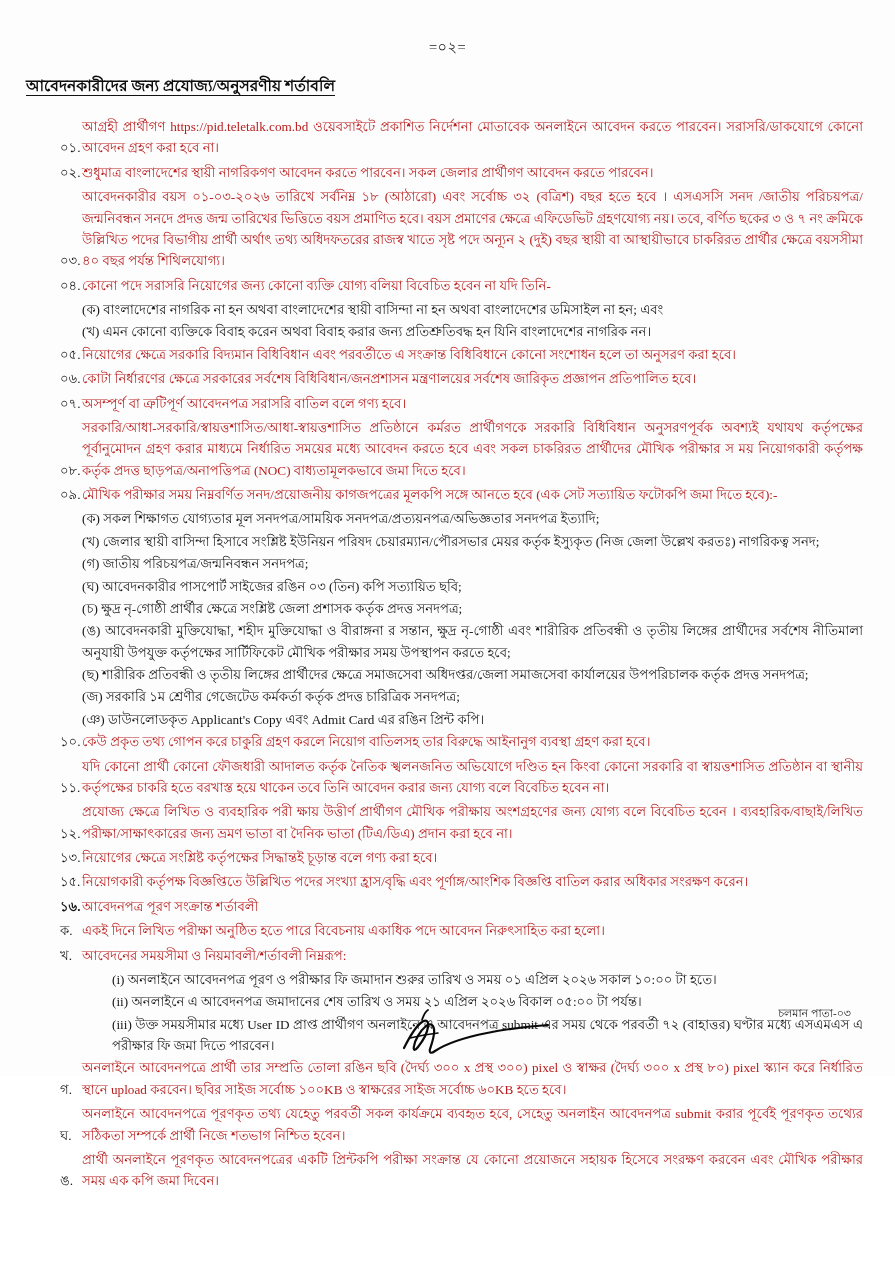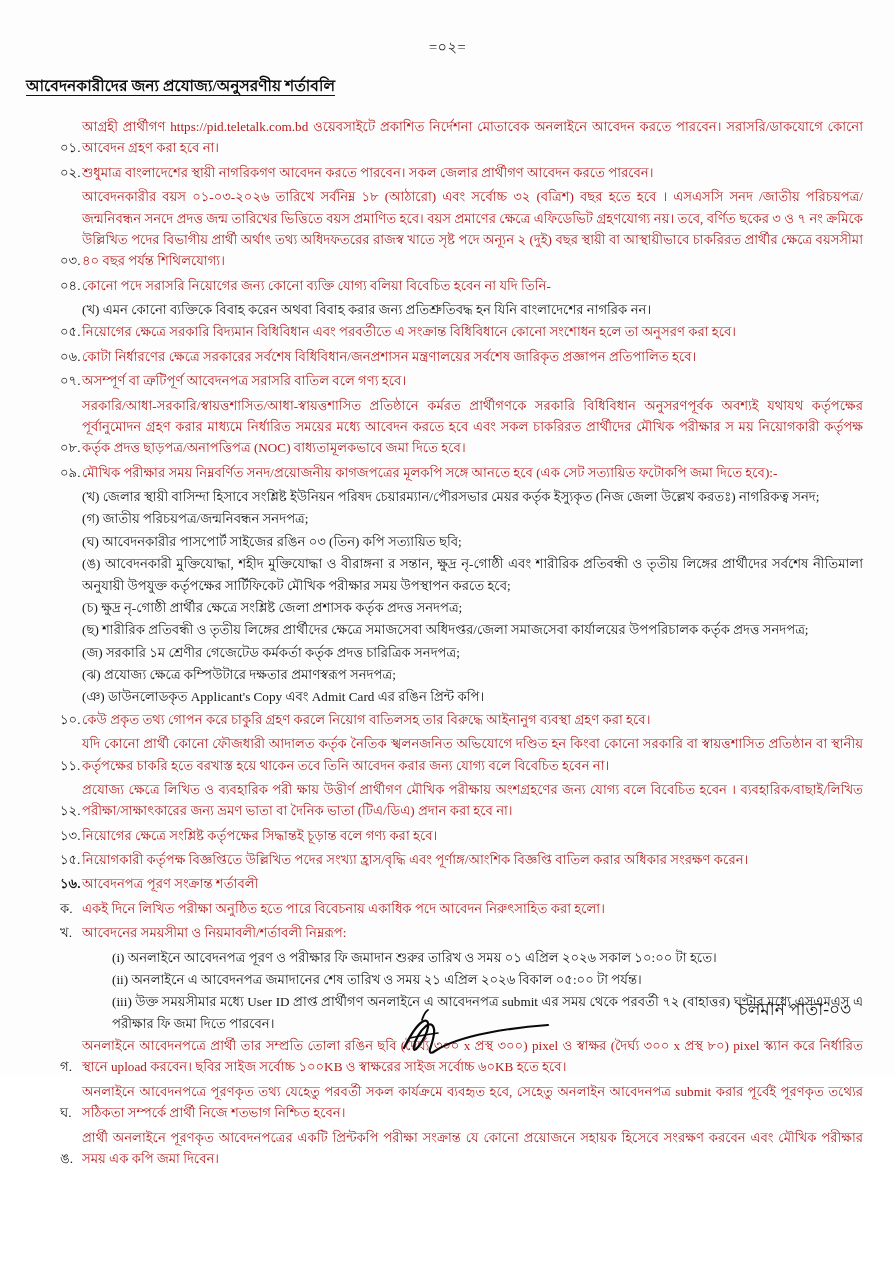--- a/index.html
+++ b/index.html
@@ -90,21 +90,21 @@
   
   .subclause-body.level2 {
     padding-left: 86px;
   }
 
   
   .footer-note {
     position: absolute;
     right: 44px;
     bottom: 52px;
-    font-size: 17px;
+    font-size: 11px;
     color: #161616;
   }
   .signature-wrap {
     position: absolute;
     left: 352px;
     bottom: 6px;
     width: 230px;
     height: 70px;
   }
   .signature-wrap svg {
@@ -136,20 +136,23 @@
     <div class="clause-num">০৩.</div>
     <div class="clause-body">আবেদনকারীর  বয়স  ০১-০৩-২০২৬  তারিখে সর্বনিম্ন  ১৮  (আঠারো)  এবং সর্বোচ্চ   ৩২  (বত্রিশ)  বছর হতে হবে  ।  এসএসসি সনদ /জাতীয় পরিচয়পত্র/জন্মনিবন্ধন সনদে প্রদত্ত জন্ম তারিখের ভিত্তিতে বয়স প্রমাণিত হবে। বয়স প্রমাণের ক্ষেত্রে এফিডেভিট গ্রহণযোগ্য নয়। তবে, বর্ণিত ছকের ৩ ও ৭ নং ক্রমিকে উল্লিখিত পদের বিভাগীয় প্রার্থী   অর্থাৎ তথ্য অধিদফতরের রাজস্ব  খাতে সৃষ্ট পদে অন্যূন  ২ (দুই)  বছর স্থায়ী বা আস্থায়ীভাবে চাকরিরত প্রার্থীর ক্ষেত্রে বয়সসীমা ৪০ বছর পর্যন্ত শিথিলযোগ্য।</div>
   </div>
 
   <div class="clause">
     <div class="clause-num">০৪.</div>
     <div class="clause-body">কোনো পদে সরাসরি নিয়োগের জন্য কোনো ব্যক্তি যোগ্য বলিয়া বিবেচিত হবেন না যদি তিনি-</div>
   </div>
 
   <div class="subclause">
+    <div class="subclause-body">(ক) বাংলাদেশের নাগরিক না হন অথবা বাংলাদেশের স্থায়ী বাসিন্দা না হন অথবা বাংলাদেশের ডমিসাইল না হন; এবং</div>
+  </div>
+  <div class="subclause">
     <div class="subclause-body">(খ) এমন কোনো ব্যক্তিকে বিবাহ করেন অথবা বিবাহ করার জন্য প্রতিশ্রুতিবদ্ধ হন যিনি বাংলাদেশের নাগরিক নন।</div>
   </div>
 
   <div class="clause">
     <div class="clause-num">০৫.</div>
     <div class="clause-body">নিয়োগের ক্ষেত্রে সরকারি বিদ্যমান বিধিবিধান এবং পরবর্তীতে এ সংক্রান্ত বিধিবিধানে কোনো সংশোধন হলে তা অনুসরণ করা হবে।</div>
   </div>
   <div class="clause">
     <div class="clause-num">০৬.</div>
     <div class="clause-body">কোটা নির্ধারণের ক্ষেত্রে সরকারের সর্বশেষ বিধিবিধান/জনপ্রশাসন মন্ত্রণালয়ের সর্বশেষ জারিকৃত প্রজ্ঞাপন প্রতিপালিত হবে।</div>
@@ -161,42 +164,42 @@
   <div class="clause">
     <div class="clause-num">০৮.</div>
     <div class="clause-body">সরকারি/আধা-সরকারি/স্বায়ত্তশাসিত/আধা-স্বায়ত্তশাসিত প্রতিষ্ঠানে কর্মরত প্রার্থীগণকে সরকারি         বিধিবিধান অনুসরণপূর্বক অবশ্যই যথাযথ কর্তৃপক্ষের পূর্বানুমোদন গ্রহণ করার মাধ্যমে নির্ধারিত সময়ের মধ্যে আবেদন করতে হবে এবং সকল চাকরিরত প্রার্থীদের মৌখিক পরীক্ষার স    ময় নিয়োগকারী কর্তৃপক্ষ কর্তৃক প্রদত্ত ছাড়পত্র/অনাপত্তিপত্র (NOC) বাধ্যতামূলকভাবে জমা দিতে হবে।</div>
   </div>
   <div class="clause">
     <div class="clause-num">০৯.</div>
     <div class="clause-body">মৌখিক পরীক্ষার সময় নিম্নবর্ণিত সনদ/প্রয়োজনীয় কাগজপত্রের মূলকপি সঙ্গে আনতে হবে (এক সেট সত্যায়িত ফটোকপি জমা দিতে হবে):-</div>
   </div>
 
   <div class="subclause">
+    <div class="subclause-body">(ক) সকল শিক্ষাগত যোগ্যতার মূল সনদপত্র/সাময়িক সনদপত্র/প্রত্যয়নপত্র/অভিজ্ঞতার সনদপত্র ইত্যাদি;</div>
+  </div>
+  <div class="subclause">
     <div class="subclause-body">(খ) জেলার স্থায়ী বাসিন্দা হিসাবে সংশ্লিষ্ট ইউনিয়ন পরিষদ চেয়ারম্যান/পৌরসভার মেয়র কর্তৃক ইস্যুকৃত (নিজ জেলা উল্লেখ করতঃ) নাগরিকত্ব সনদ;</div>
   </div>
   <div class="subclause">
     <div class="subclause-body">(গ) জাতীয় পরিচয়পত্র/জন্মনিবন্ধন সনদপত্র;</div>
   </div>
   <div class="subclause">
     <div class="subclause-body">(ঘ) আবেদনকারীর পাসপোর্ট সাইজের রঙিন ০৩ (তিন) কপি সত্যায়িত ছবি;</div>
   </div>
   <div class="subclause">
+    <div class="subclause-body">(চ) ক্ষুদ্র নৃ-গোষ্ঠী প্রার্থীর ক্ষেত্রে সংশ্লিষ্ট জেলা প্রশাসক কর্তৃক প্রদত্ত সনদপত্র;</div>
+  </div>
+  <div class="subclause">
     <div class="subclause-body">(ঙ) আবেদনকারী মুক্তিযোদ্ধা, শহীদ মুক্তিযোদ্ধা ও বীরাঙ্গনা র সন্তান, ক্ষুদ্র নৃ-গোষ্ঠী এবং শারীরিক প্রতিবন্ধী ও তৃতীয় লিঙ্গের প্রার্থীদের সর্বশেষ নীতিমালা অনুযায়ী উপযুক্ত কর্তৃপক্ষের সার্টিফিকেট মৌখিক পরীক্ষার সময় উপস্থাপন করতে হবে;</div>
   </div>
   <div class="subclause">
-    <div class="subclause-body">(চ) ক্ষুদ্র নৃ-গোষ্ঠী প্রার্থীর ক্ষেত্রে সংশ্লিষ্ট জেলা প্রশাসক কর্তৃক প্রদত্ত সনদপত্র;</div>
-  </div>
-  <div class="subclause">
     <div class="subclause-body">(ছ) শারীরিক প্রতিবন্ধী ও তৃতীয় লিঙ্গের প্রার্থীদের ক্ষেত্রে সমাজসেবা অধিদপ্তর/জেলা সমাজসেবা কার্যালয়ের উপপরিচালক কর্তৃক প্রদত্ত সনদপত্র;</div>
   </div>
   <div class="subclause">
     <div class="subclause-body">(জ) সরকারি ১ম শ্রেণীর গেজেটেড কর্মকর্তা কর্তৃক প্রদত্ত চারিত্রিক সনদপত্র;</div>
-  </div>
-  <div class="subclause">
-    <div class="subclause-body">(ঝ) প্রযোজ্য ক্ষেত্রে কম্পিউটারে দক্ষতার প্রমাণস্বরূপ সনদপত্র;</div>
   </div>
   <div class="subclause">
     <div class="subclause-body">(ঞ) ডাউনলোডকৃত Applicant's Copy এবং Admit Card এর রঙিন প্রিন্ট কপি।</div>
   </div>
 
   <div class="clause">
     <div class="clause-num">১০.</div>
     <div class="clause-body">কেউ প্রকৃত তথ্য গোপন করে চাকুরি গ্রহণ করলে নিয়োগ বাতিলসহ তার বিরুদ্ধে আইনানুগ ব্যবস্থা গ্রহণ করা হবে।</div>
   </div>
   <div class="clause">

